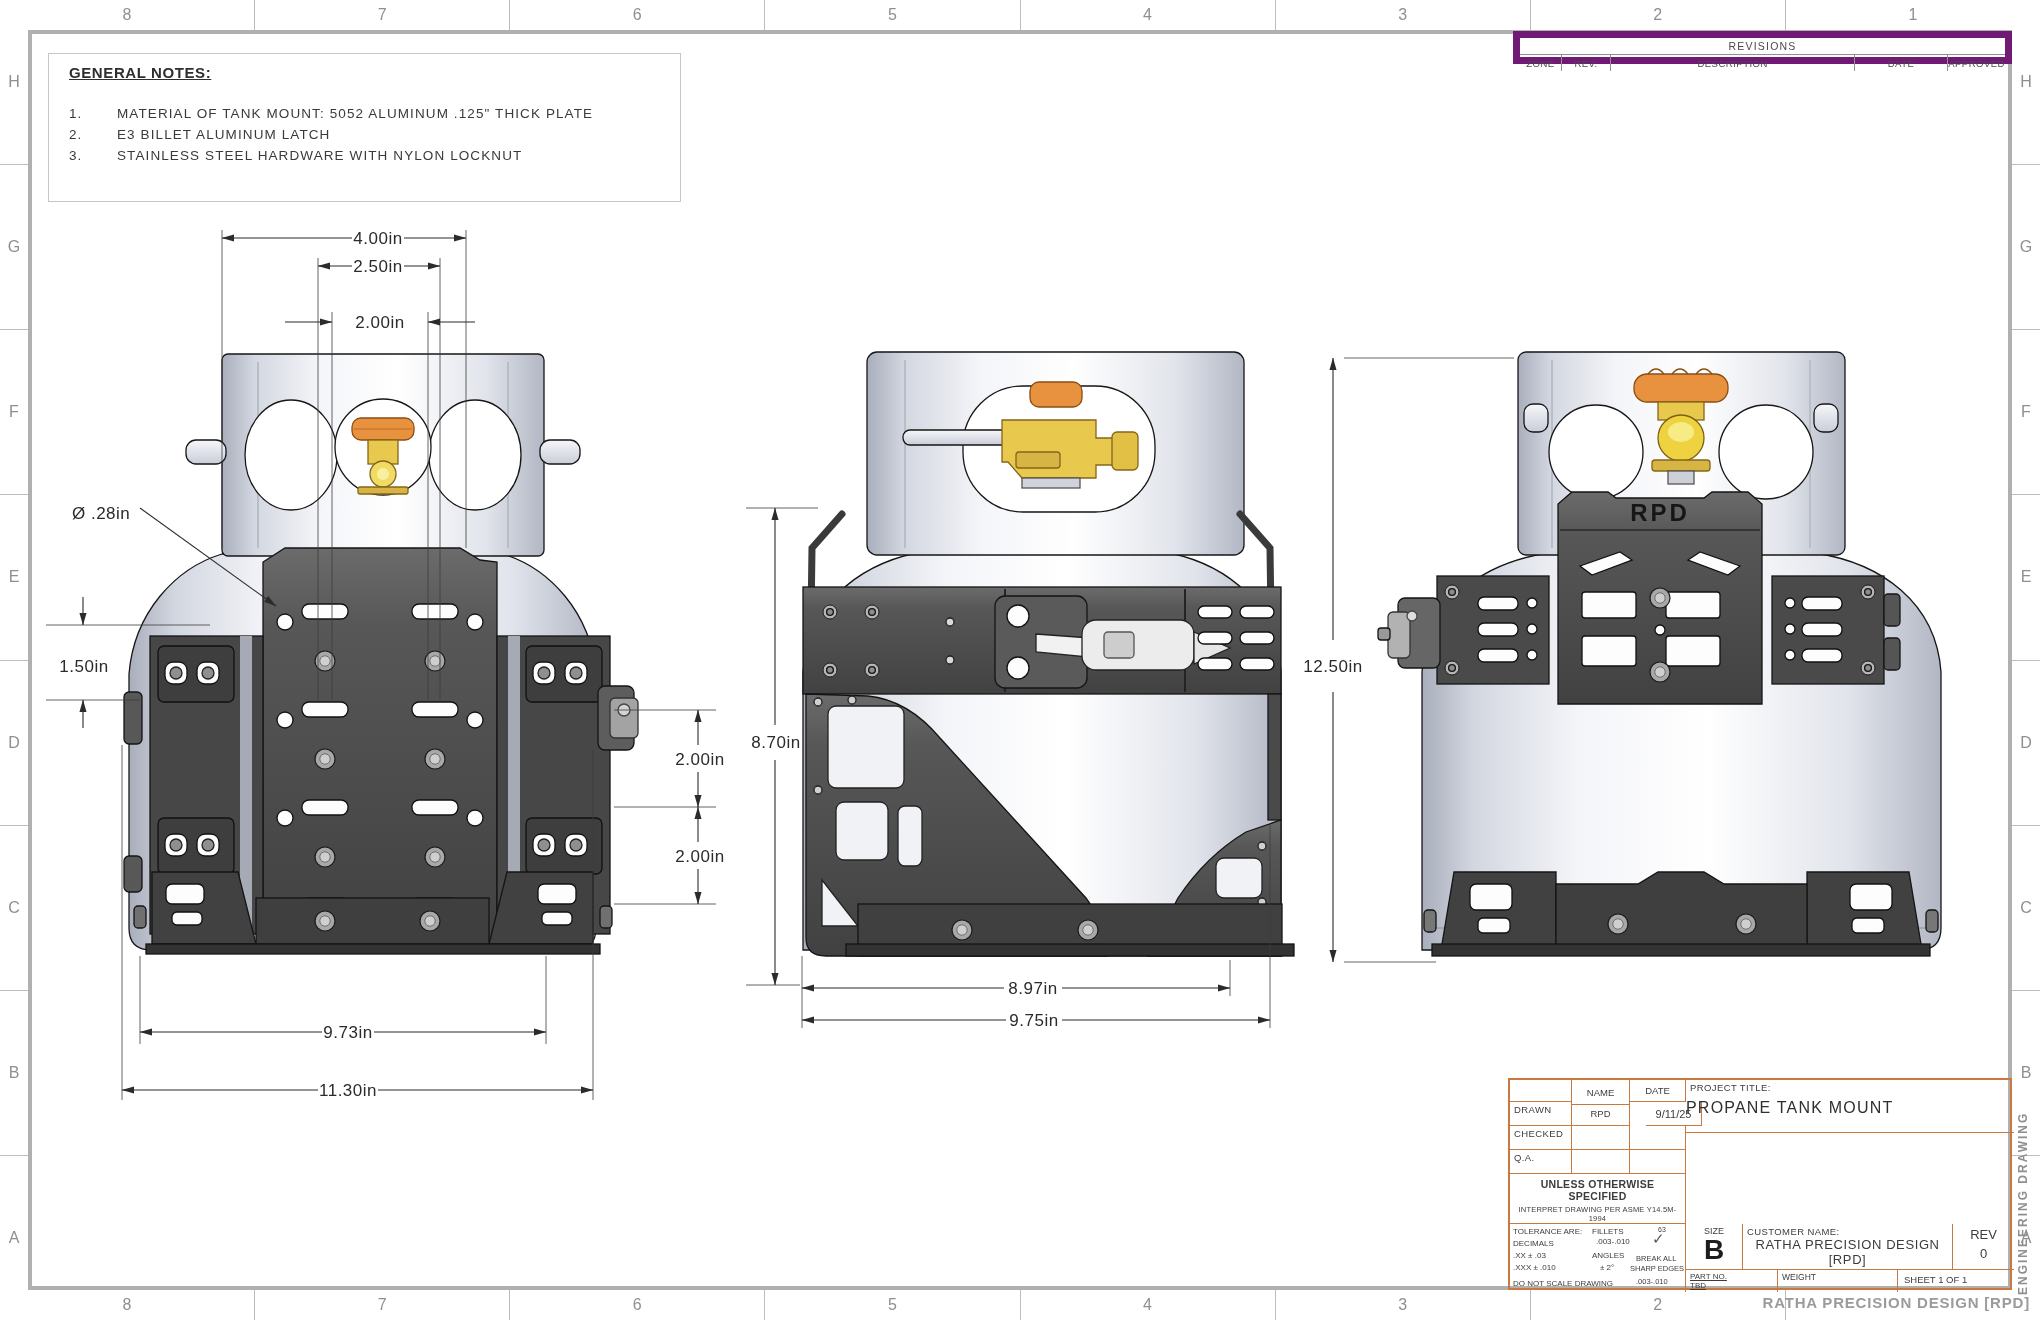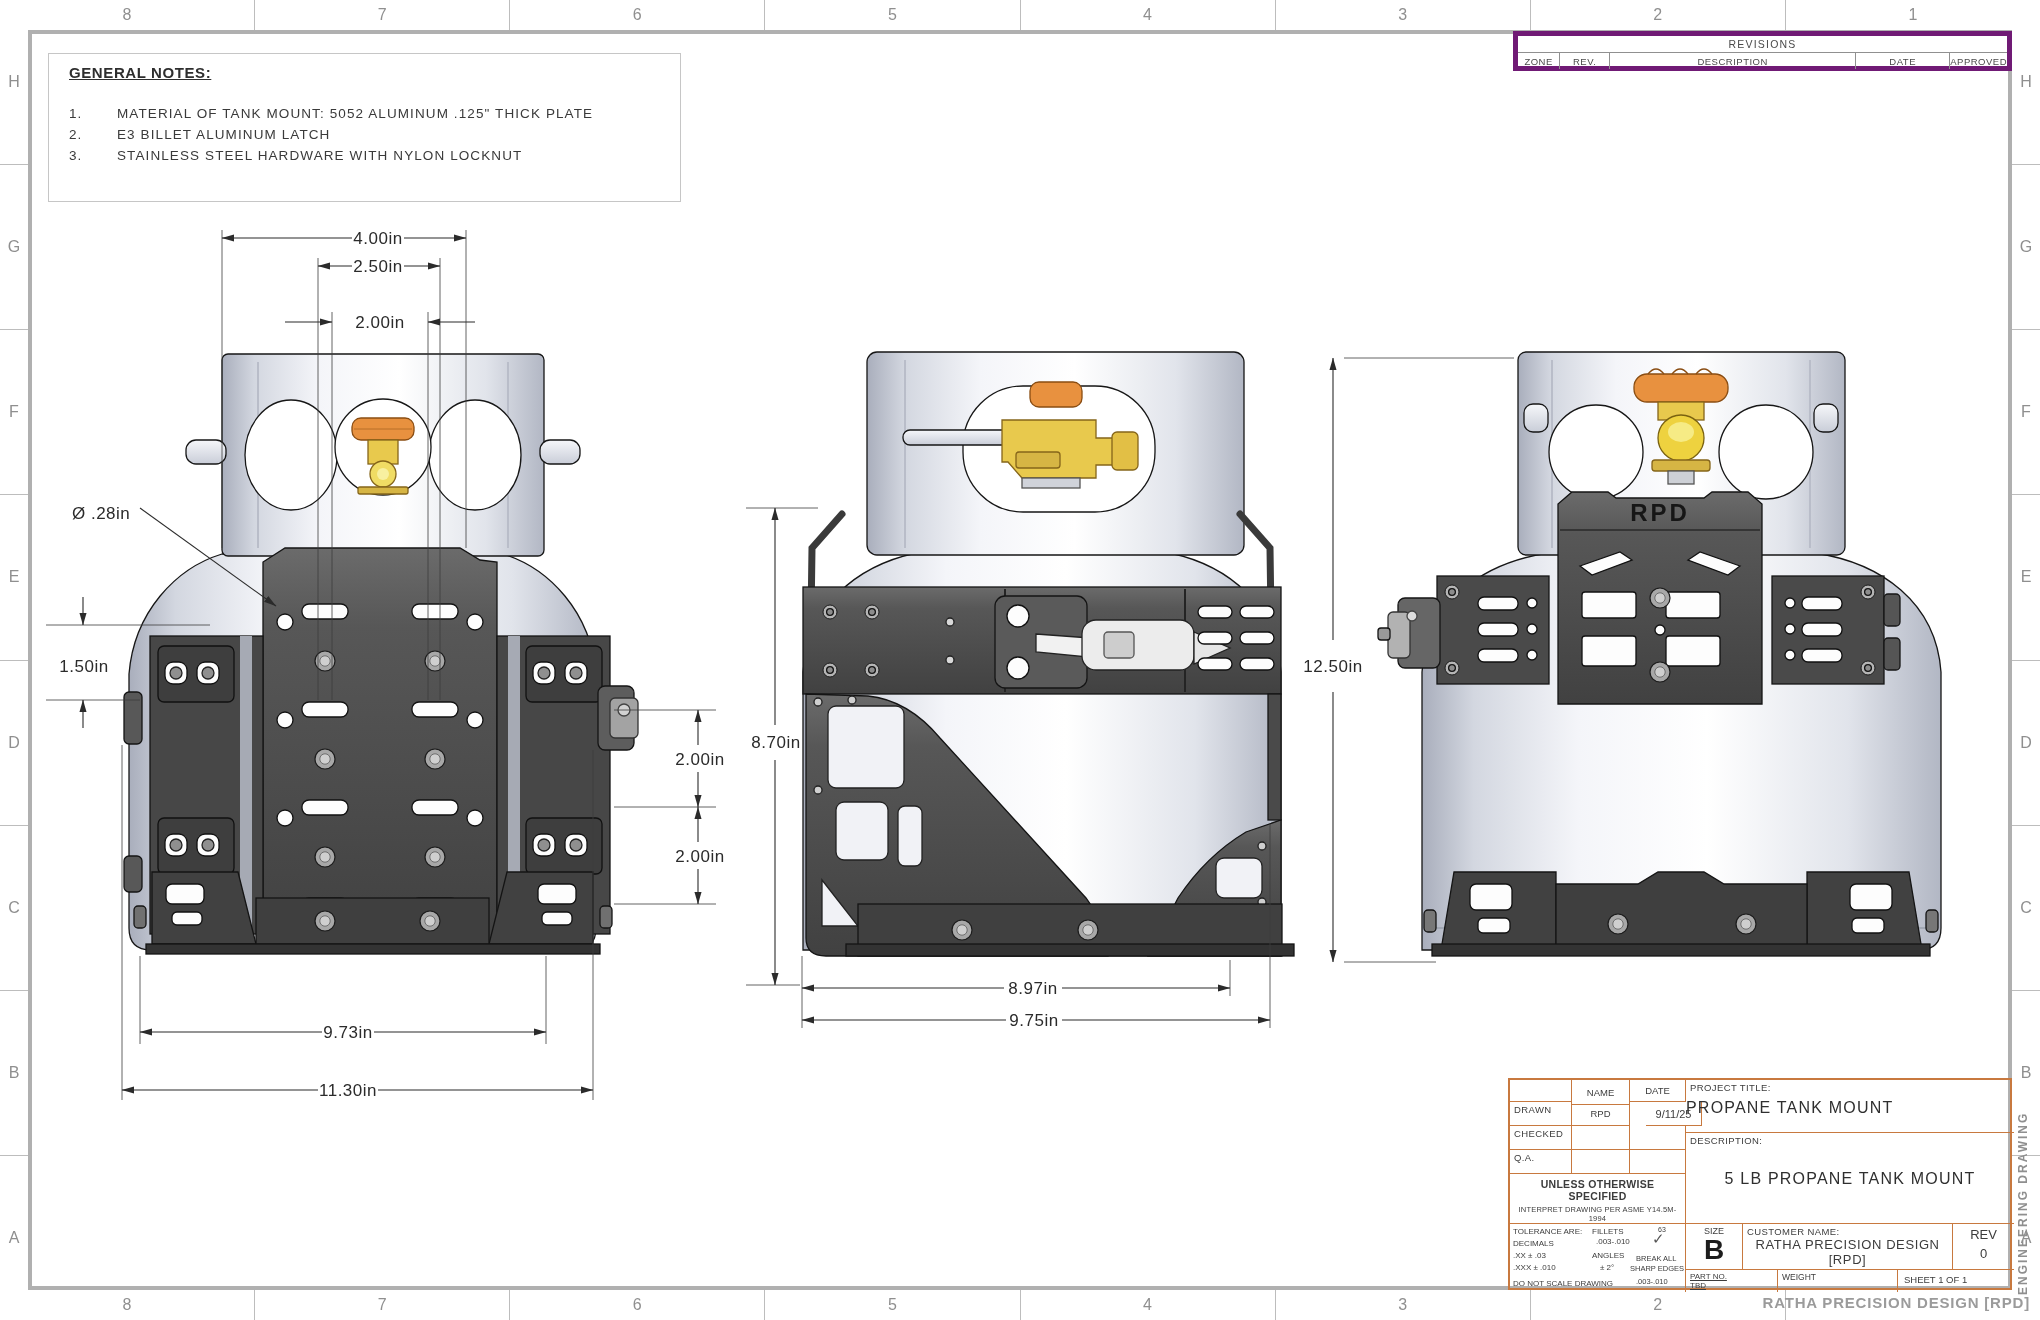--- a/index.html
+++ b/index.html
@@ -14,21 +14,21 @@
   .zrow.v .zc{flex:1;display:flex;align-items:center;justify-content:center;border-bottom:1px solid #bdbdbd;}
   .zrow.v .zc:last-child{border-bottom:none;}
   
   #frame{position:absolute;left:28px;top:30px;width:1984px;height:1260px;border:4px solid #b0b0b0;box-sizing:border-box;background:#fff;}
   
   #notes{position:absolute;left:48px;top:53px;width:631px;height:147px;border:1px solid #c6c6c6;color:#2e2e2e;}
   #notes .nt{position:absolute;left:20px;top:10px;font-size:15px;font-weight:bold;letter-spacing:.6px;text-decoration:underline;}
   .nrow{position:absolute;left:20px;width:600px;display:flex;font-size:13.5px;letter-spacing:1.1px;color:#3a3a3a;}
   .nrow .no{width:48px;}
   
-  #revs{position:absolute;left:1513px;top:31px;width:499px;height:40px;border:5px solid #701a75;box-sizing:border-box;font-size:9.5px;color:#4a4a4a;}
+  #revs{position:absolute;left:1513px;top:31px;width:499px;height:33px;border:7px solid #701a75;box-sizing:border-box;font-size:9.5px;color:#4a4a4a;}
   #revs .rt{height:16px;border-bottom:1px solid #909090;display:flex;align-items:center;justify-content:center;font-size:10.5px;letter-spacing:1.2px;}
   #revs .rh{display:flex;height:16px;}
   #revs .rh div{display:flex;align-items:center;justify-content:center;border-right:1px solid #909090;letter-spacing:.5px;}
   #revs .rh div:last-child{border-right:none;}
   
   #dwg{position:absolute;left:0;top:0;}
   
   #tb{position:absolute;left:1508px;top:1078px;width:504px;height:212px;border:2px solid #c8793f;box-sizing:border-box;color:#3c3c3c;}
   .cell{position:absolute;border-right:1px solid #c8793f;border-bottom:1px solid #c8793f;box-sizing:border-box;overflow:hidden;}
   .cl{font-size:9.5px;padding:2px 0 0 4px;letter-spacing:.4px;}
@@ -488,24 +488,20 @@
       <span style="position:absolute;left:142px;top:6px;font-size:15px;color:#555;">✓</span>
       <span style="position:absolute;left:126px;top:30px;font-size:7.5px;">BREAK ALL</span>
       <span style="position:absolute;left:120px;top:40px;font-size:7.5px;">SHARP EDGES</span>
       <span style="position:absolute;left:126px;top:53px;font-size:7.5px;">.003-.010</span>
       <span style="position:absolute;left:3px;top:55px;">DO NOT SCALE DRAWING</span>
     </div>
     <div class="cell" style="left:176px;top:0;width:328px;height:53px;border-right:none;">
       <div class="cl">PROJECT TITLE:</div>
       <div class="big" style="text-align:left;margin-top:6px;">PROPANE TANK MOUNT</div>
     </div>
-    <div class="cell" style="left:176px;top:53px;width:328px;height:91px;border-right:none;">
-      <div class="cl">DESCRIPTION:</div>
-      <div class="big" style="text-align:center;margin-top:24px;">5 LB PROPANE TANK MOUNT</div>
-    </div>
     <div class="cell" style="left:176px;top:144px;width:57px;height:46px;text-align:center;">
       <div style="font-size:9px;margin-top:2px;">SIZE</div>
       <div style="font-size:28px;font-weight:bold;color:#1d1d1d;line-height:1;">B</div>
     </div>
     <div class="cell" style="left:233px;top:144px;width:210px;height:46px;">
       <div class="cl">CUSTOMER NAME:</div>
       <div style="font-size:13px;text-align:center;letter-spacing:.6px;">RATHA PRECISION DESIGN</div>
       <div style="font-size:13px;text-align:center;letter-spacing:.6px;">[RPD]</div>
     </div>
     <div class="cell" style="left:443px;top:144px;width:61px;height:46px;border-right:none;text-align:center;">

